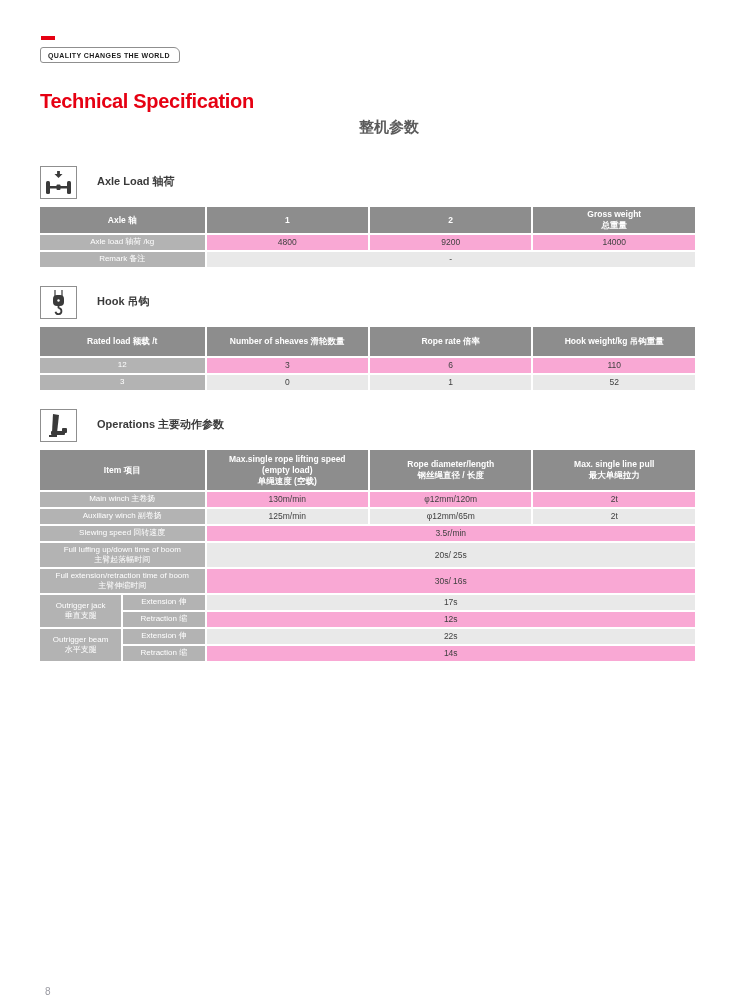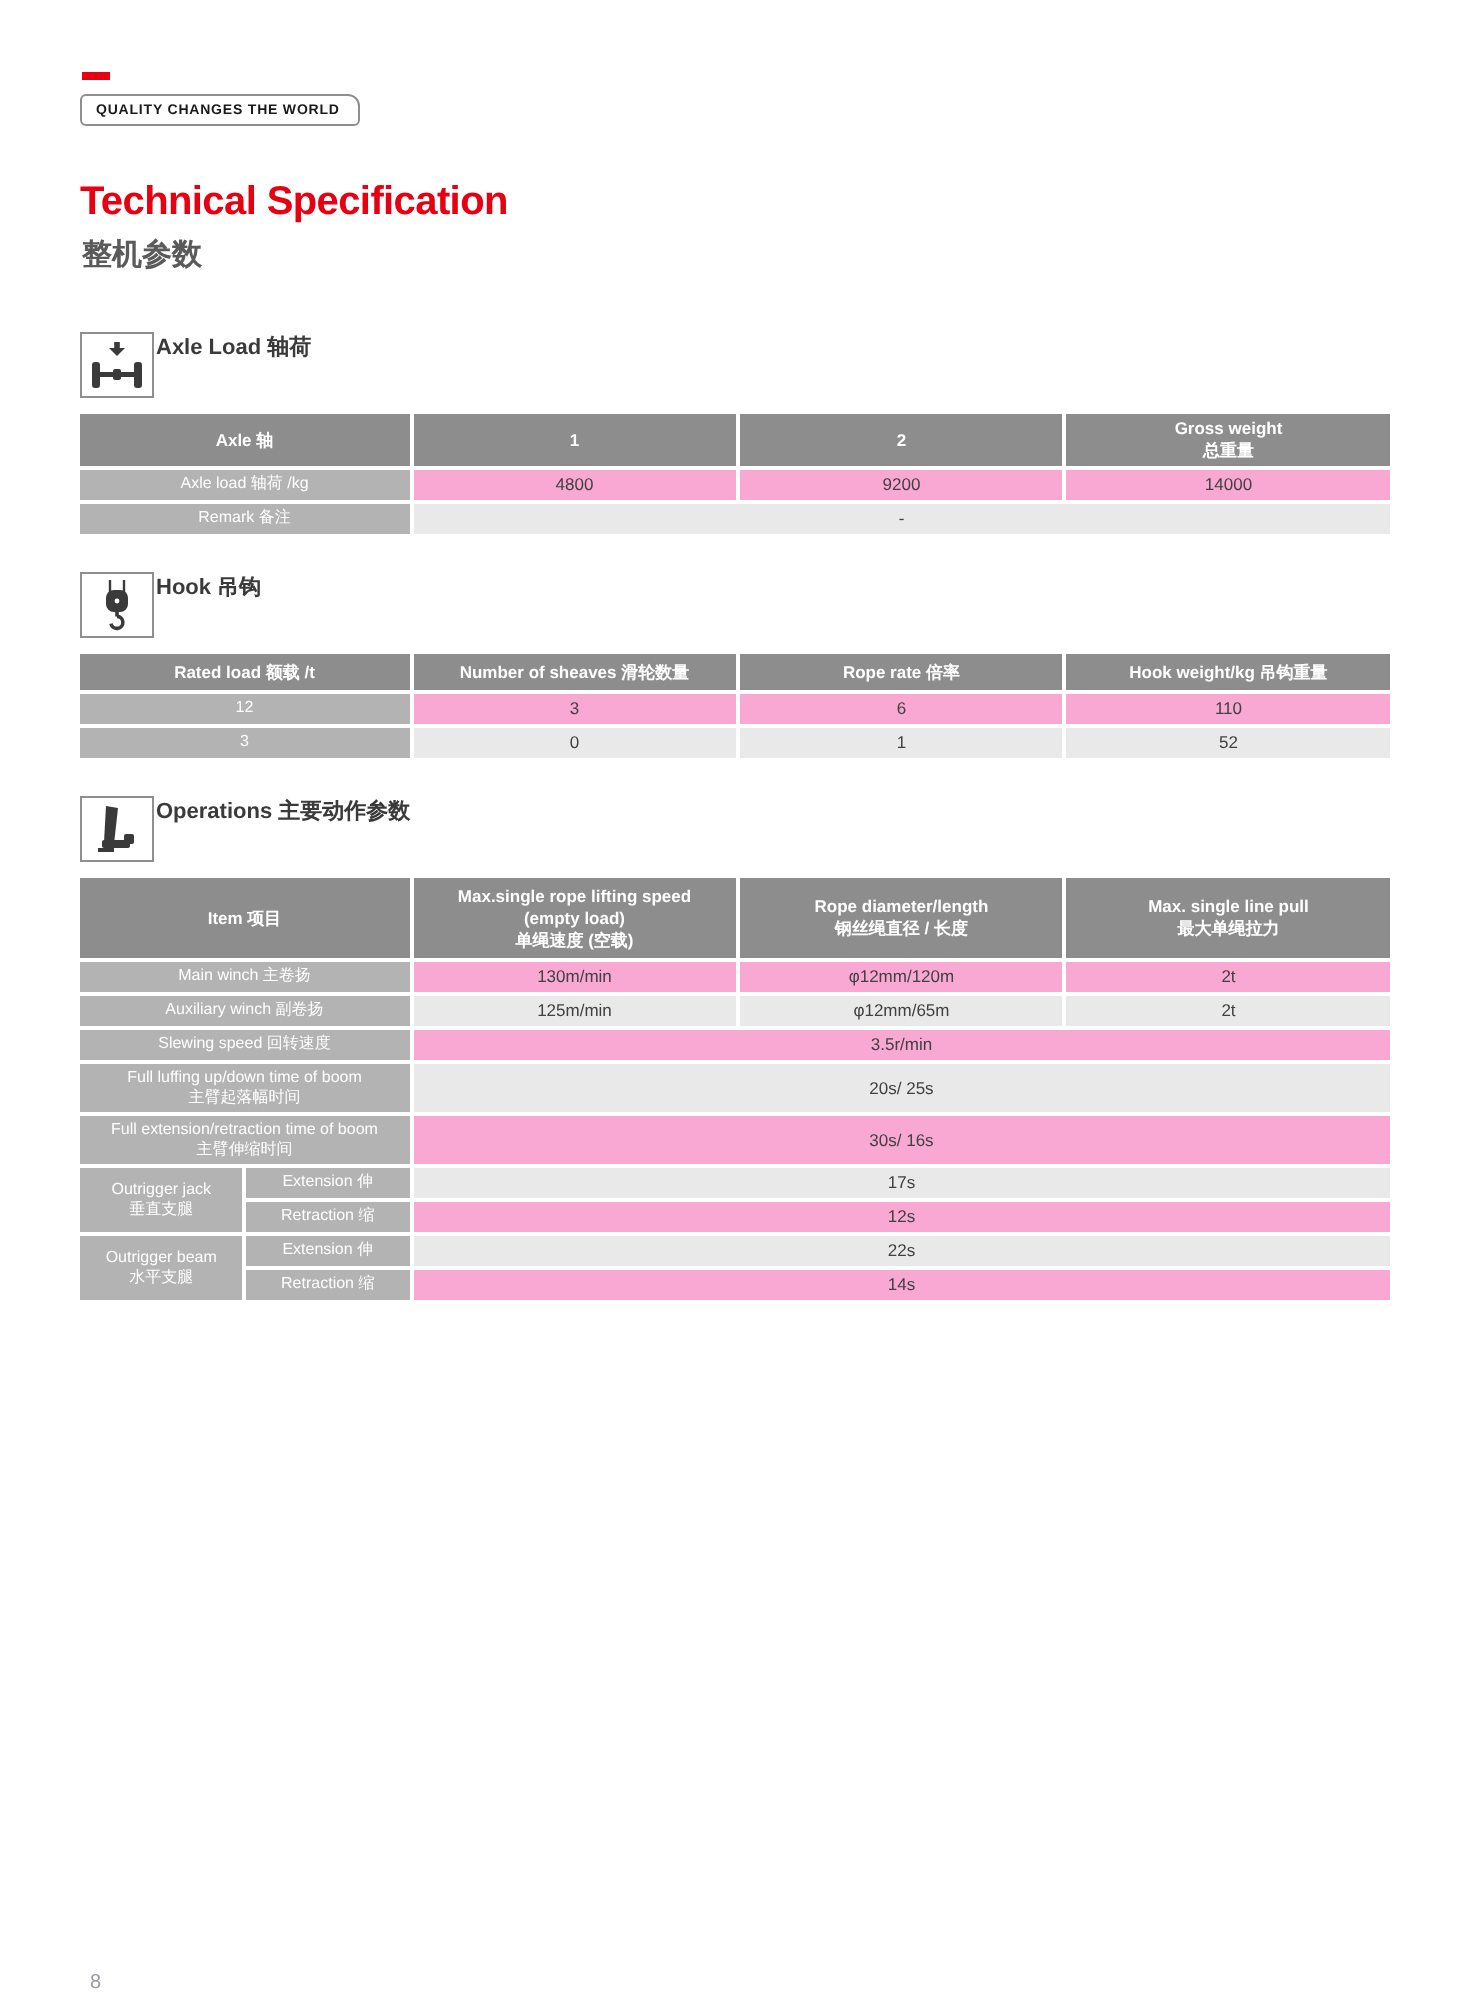--- a/index.html
+++ b/index.html
@@ -26,28 +26,28 @@
   }
 
   
   .page-title {
     margin: 27px 0 0 40px;
     font-size: 20px; font-weight: bold; letter-spacing: -0.3px;
     color: #e60012;
   }
   .page-subtitle {
     margin: 5px 0 0 41px;
-    font-size: 15px; font-weight: bold; color: #5a5a5a;
+    font-size: 15px; font-weight: bold; color: #5a5a5a; text-align: center;
   }
 
   
   .section { margin-left: 40px; width: 657px; }
   .section.first { margin-top: 29px; }
   .section.later { margin-top: 17px; }
-  .section-head { display: flex; align-items: flex-start; gap: 1px; }
+  .section-head { display: flex; align-items: center; gap: 20px; }
   .icon-box {
     width: 37px; height: 33px;
     border: 1px solid #8f8f8f;
     display: flex; align-items: center; justify-content: center;
     background: #fff;
   }
   .section-title { font-size: 11px; font-weight: bold; color: #3a3a3a; padding-bottom: 2px; }
 
   
   table.spec {
@@ -57,21 +57,21 @@
     width: 659px;
   }
   table.spec td, table.spec th {
     text-align: center; vertical-align: middle;
     white-space: pre-line; line-height: 1.3;
     overflow: hidden;
   }
   th.hd {
     background: #8d8d8d; color: #ffffff;
     font-size: 8.5px; font-weight: bold;
-    height: 18px; padding: 2px 2px;
+    height: 29px; padding: 2px 2px;
   }
   .t1 th.hd { height: 26px; }
   .t3 th.hd { height: 40px; }
   td.lbl {
     background: #b3b3b3; color: #ffffff;
     font-size: 8px; font-weight: normal;
     height: 15px; padding: 1px 12px;
   }
   td.val { font-size: 8.5px; color: #404040; height: 15px; padding: 1px 2px; }
   tr.r-light td.val { background: #f9a8d4; }

